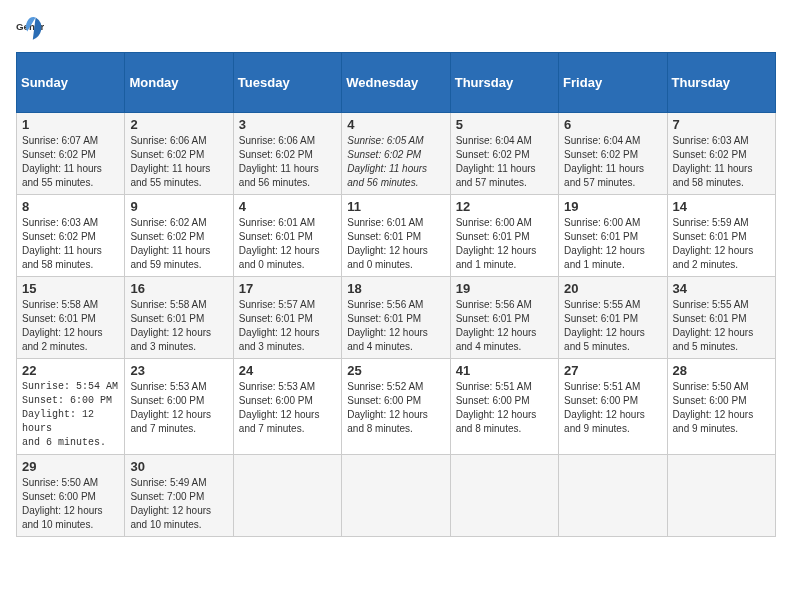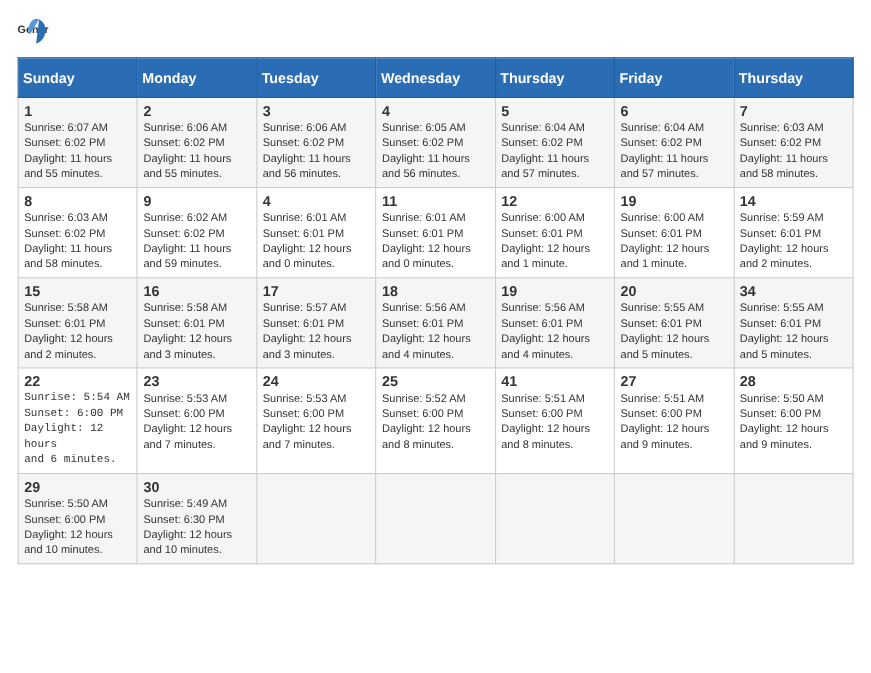--- a/index.html
+++ b/index.html
@@ -40,21 +40,21 @@
     table {
       width: 100%;
       border-collapse: collapse;
       margin-top: 8px;
     }
     thead tr th {
       background-color: #2a6db5;
       color: #fff;
       font-size: 13px;
       font-weight: bold;
-      padding: 10px 4px;
+      padding: 22px 4px;
       text-align: left;
       border: 1px solid #1a5da0;
     }
     tbody tr td {
       vertical-align: top;
       border: 1px solid #ccc;
       padding: 4px 5px;
       font-size: 10.5px;
       color: #333;
       width: 14.28%;
@@ -132,21 +132,21 @@
         </td>
         <td>
           <span class="day-number">3</span>
           <div class="day-info" style="white-space: pre-line;">Sunrise: 6:06 AM
 Sunset: 6:02 PM
 Daylight: 11 hours
 and 56 minutes.</div>
         </td>
         <td>
           <span class="day-number">4</span>
-          <div class="day-info" style="white-space: pre-line;">Sunrise: 6:05 AM
+          <div class="day-info" style="white-space: pre-line; font-style: italic;">Sunrise: 6:05 AM
 Sunset: 6:02 PM
 Daylight: 11 hours
 and 56 minutes.</div>
         </td>
         <td>
           <span class="day-number">5</span>
           <div class="day-info" style="white-space: pre-line;">Sunrise: 6:04 AM
 Sunset: 6:02 PM
 Daylight: 11 hours
 and 57 minutes.</div>
@@ -323,21 +323,21 @@
         <td>
           <span class="day-number">29</span>
           <div class="day-info" style="white-space: pre-line;">Sunrise: 5:50 AM
 Sunset: 6:00 PM
 Daylight: 12 hours
 and 10 minutes.</div>
         </td>
         <td>
           <span class="day-number">30</span>
           <div class="day-info" style="white-space: pre-line;">Sunrise: 5:49 AM
-Sunset: 6:30 PM
+Sunset: 7:00 PM
 Daylight: 12 hours
 and 10 minutes.</div>
         </td>
         <td class="empty"></td>
         <td class="empty"></td>
         <td class="empty"></td>
         <td class="empty"></td>
         <td class="empty"></td>
       </tr>
     </tbody>

